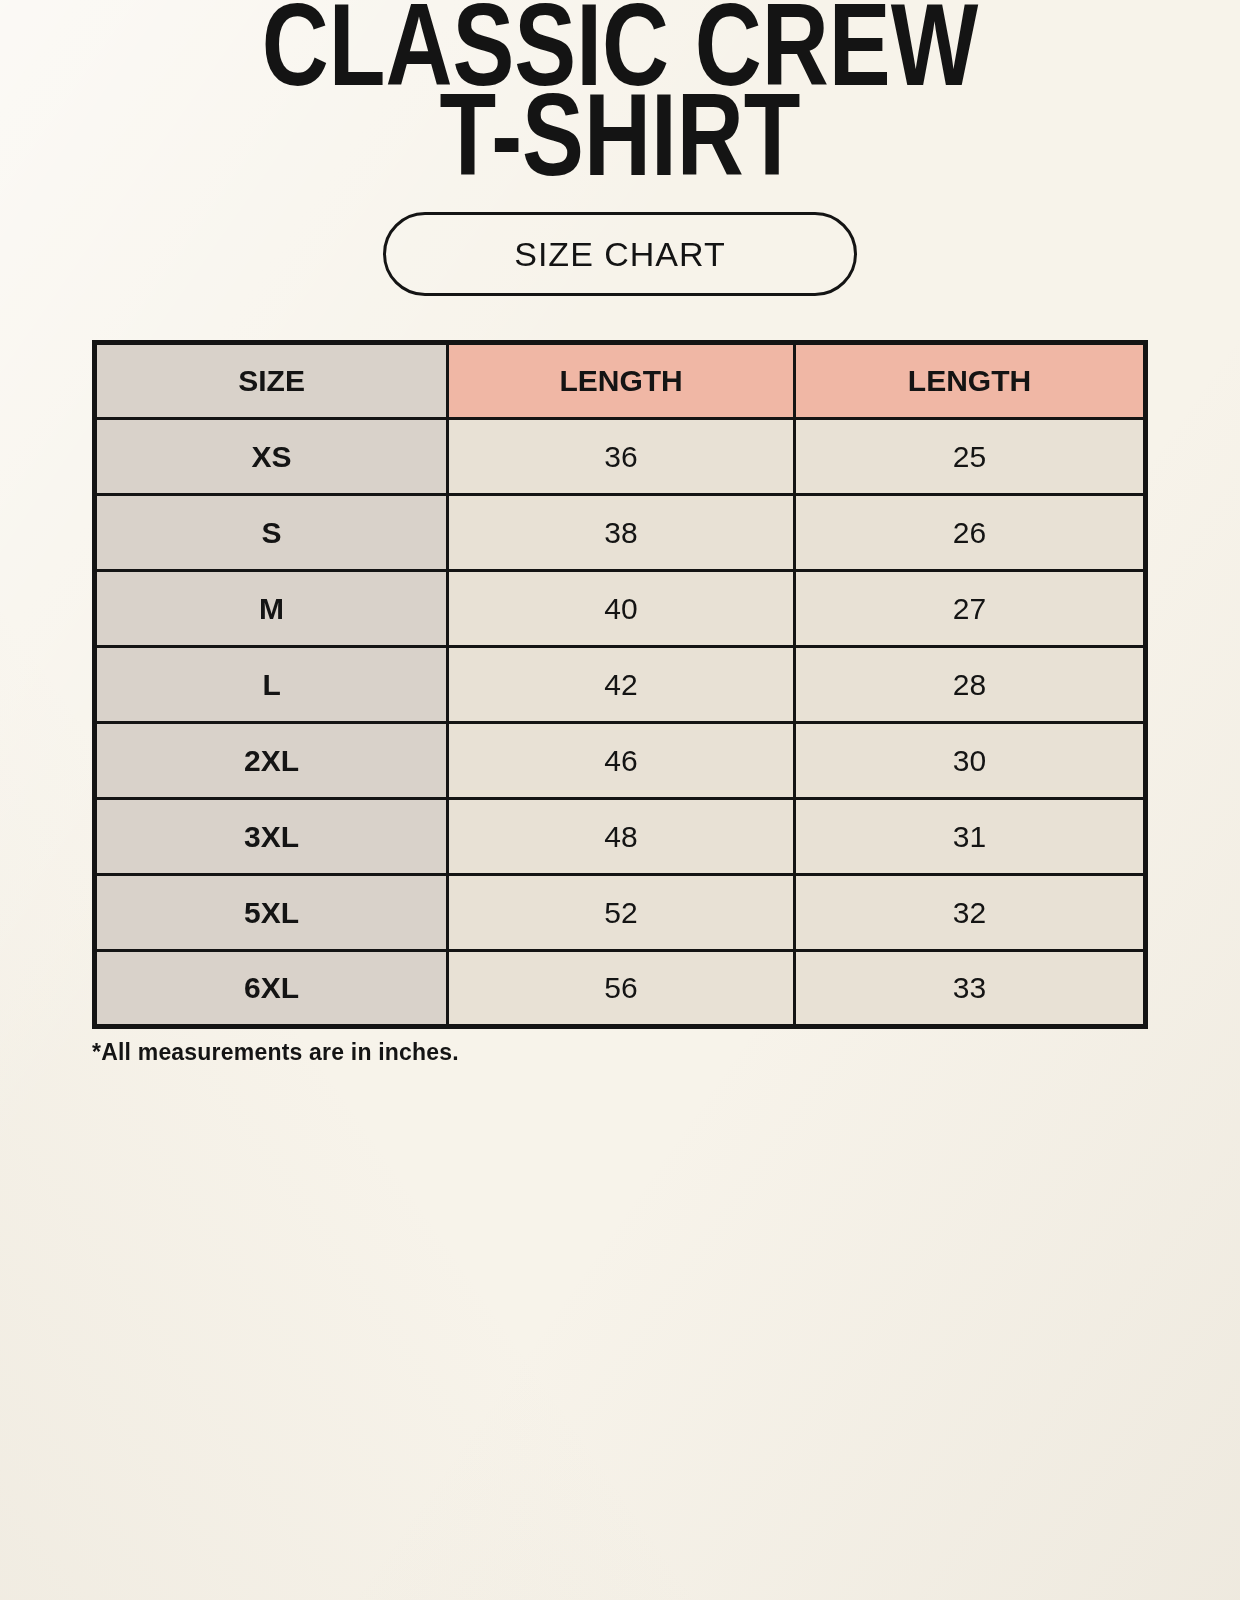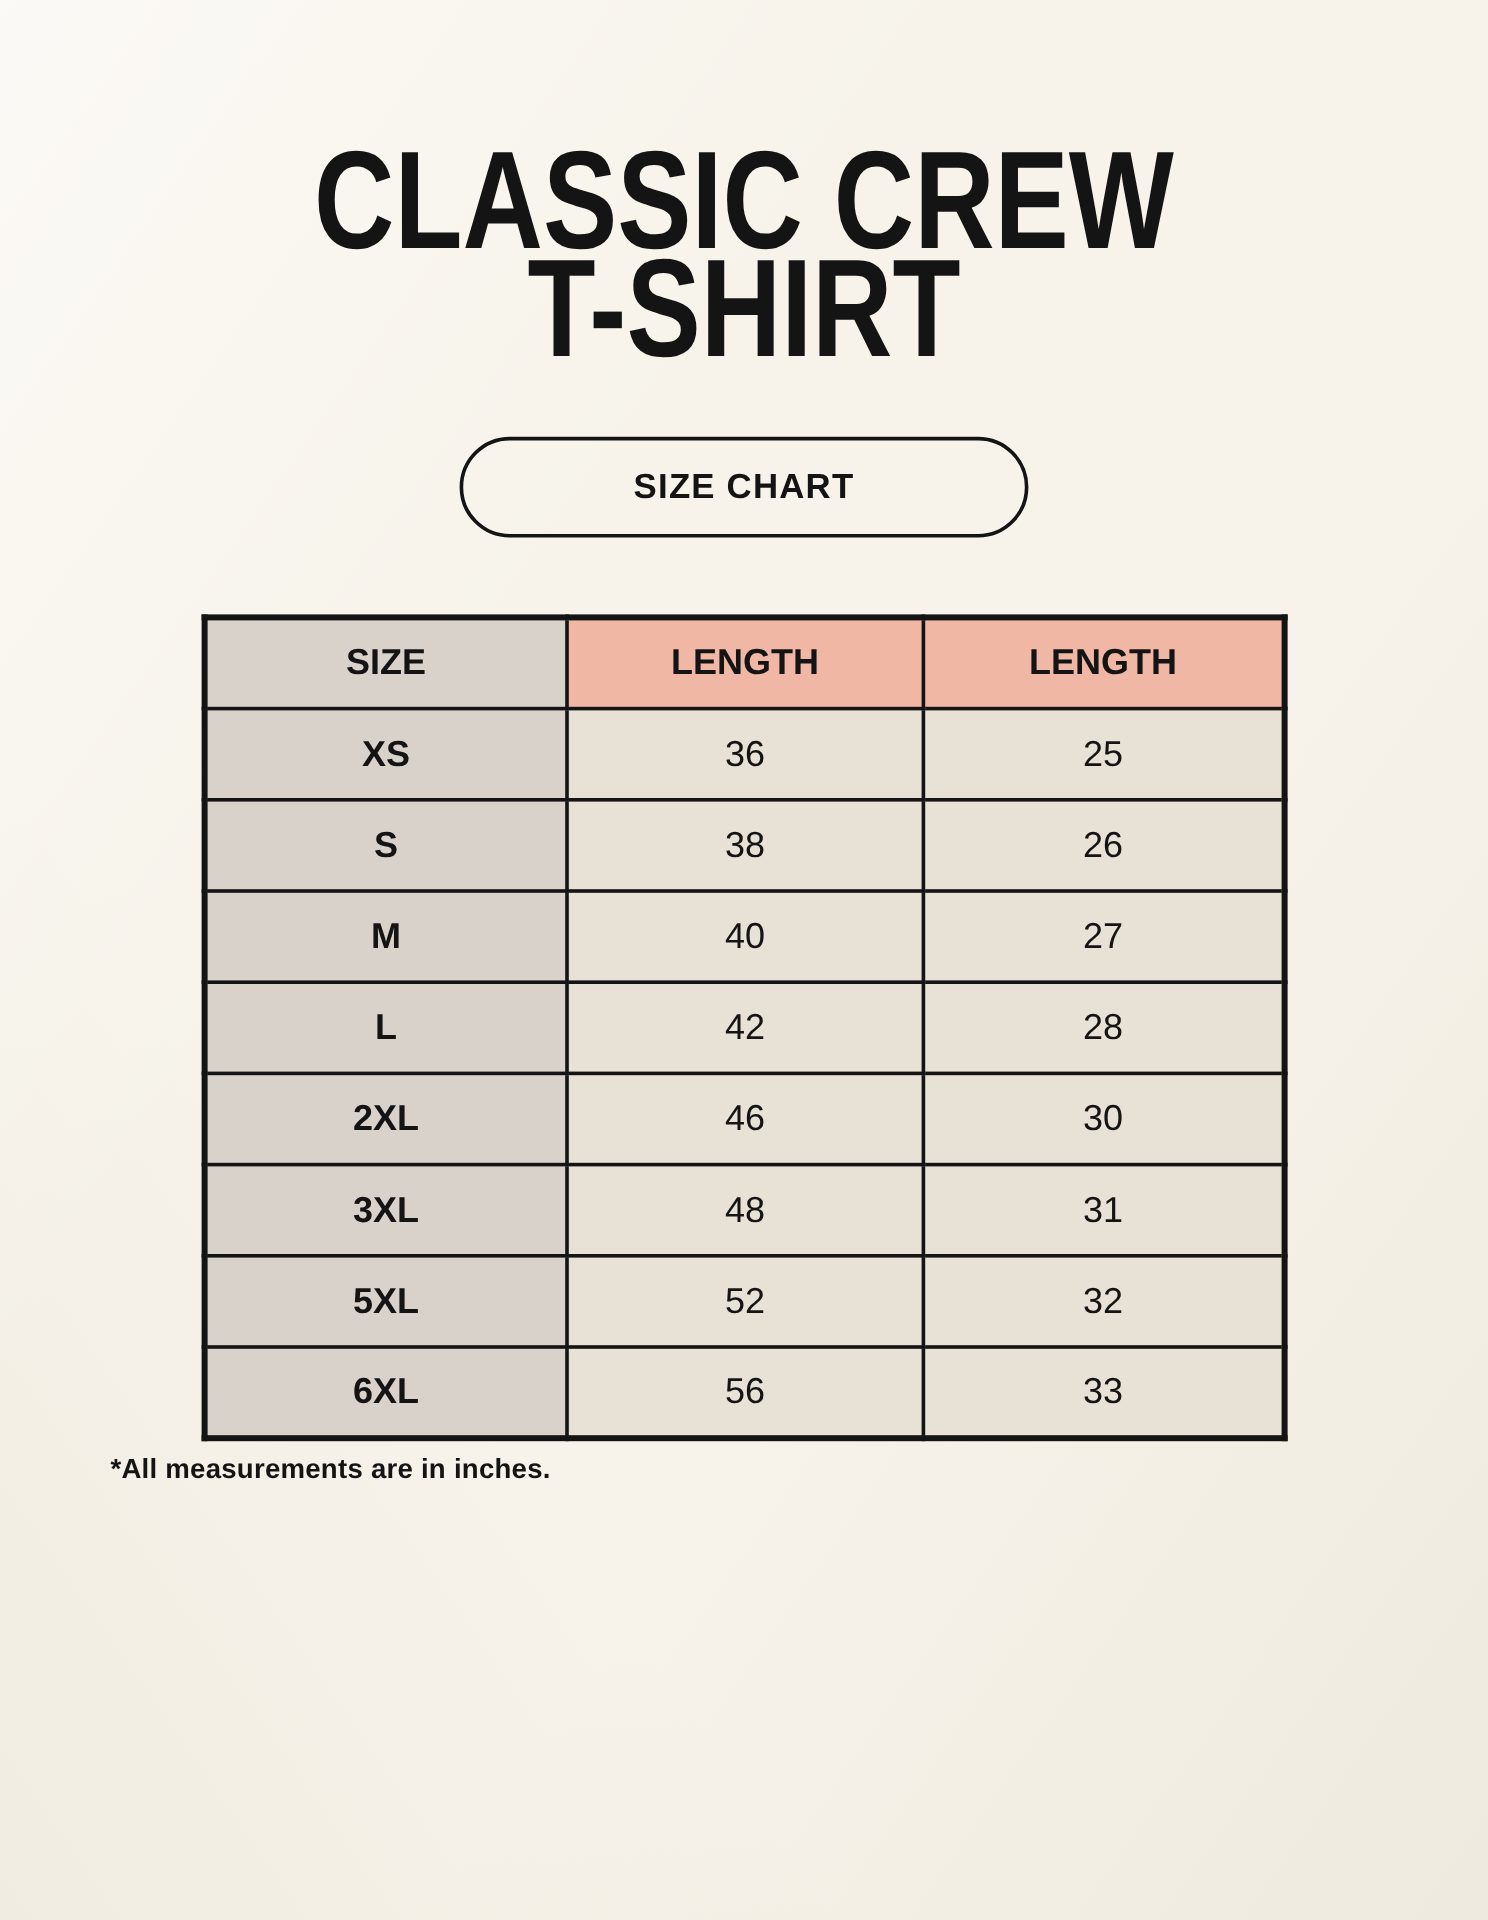--- a/index.html
+++ b/index.html
@@ -20,54 +20,53 @@
       linear-gradient(125deg, rgba(255,255,255,0.55) 0%, rgba(255,255,255,0) 35%),
       linear-gradient(305deg, rgba(185,175,155,0.14) 0%, rgba(185,175,155,0) 38%),
       linear-gradient(55deg,  rgba(185,175,155,0.10) 0%, rgba(185,175,155,0) 30%);
     font-family: "Liberation Sans", "DejaVu Sans", sans-serif;
     color: var(--text-black);
     overflow: hidden;
   }
   .page { width: 1240px; height: 1600px; }
 
   .title {
-    margin: 16px;
-    padding-top: 106px;
+    margin: 0;
     text-align: center;
     font-size: 116px;
     font-weight: bold;
     line-height: 90px;
     color: var(--text-black);
   }
   .title-line {
     display: block;
     transform: scaleX(0.8);
     transform-origin: center;
     white-space: nowrap;
   }
 
   .pill-button {
     display: block;
-    margin: 62px auto 0 auto;
+    margin: 32px auto 0 auto;
     width: 474px;
     height: 84px;
     background: transparent;
     border: 3px solid var(--border-black);
     border-radius: 44px;
     font-family: inherit;
-    font-size: 29px;
-    font-weight: bold;
+    font-size: 34px;
+    font-weight: normal;
     letter-spacing: 1px;
     color: var(--text-black);
     cursor: pointer;
   }
 
   .size-table {
-    width: 905px;
-    margin: 64px auto 0 auto;
+    width: 1056px;
+    margin: 44px auto 0 auto;
     border-collapse: collapse;
     border: 5px solid var(--border-black);
     table-layout: fixed;
   }
   .size-table th, .size-table td {
     border: 3px solid var(--border-black);
     height: 76px;
     text-align: center;
     vertical-align: middle;
     font-size: 30px;

